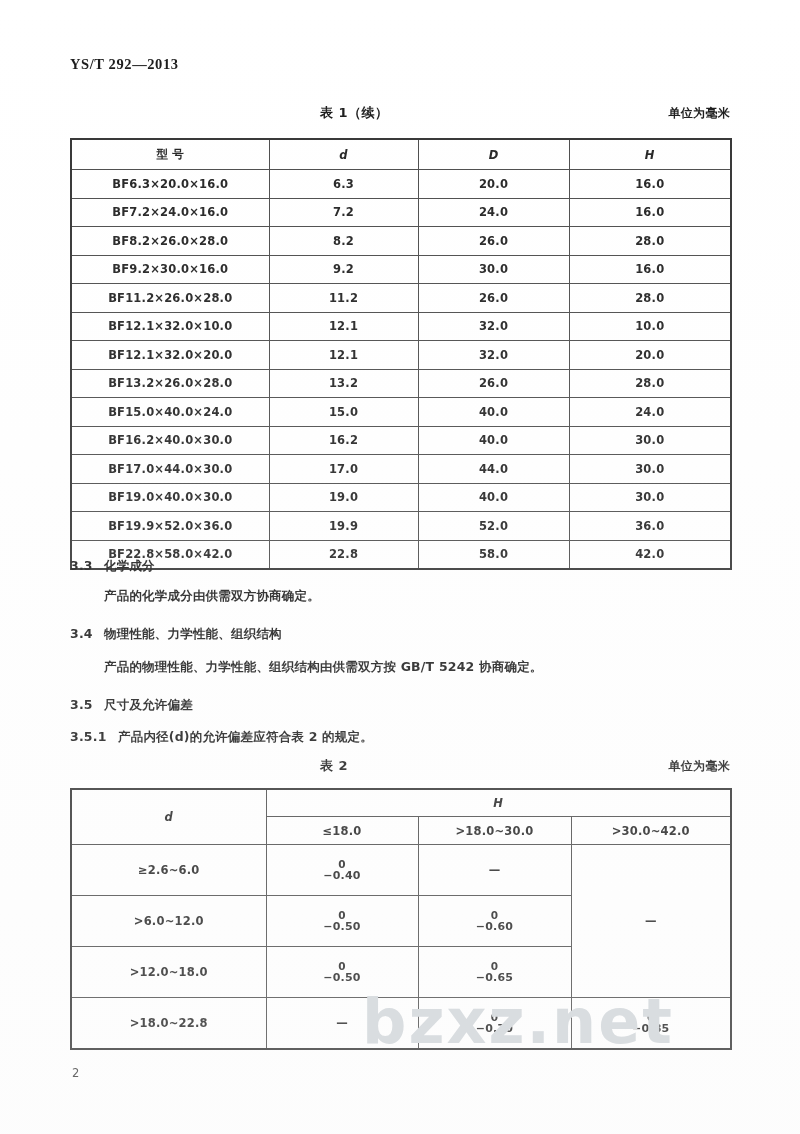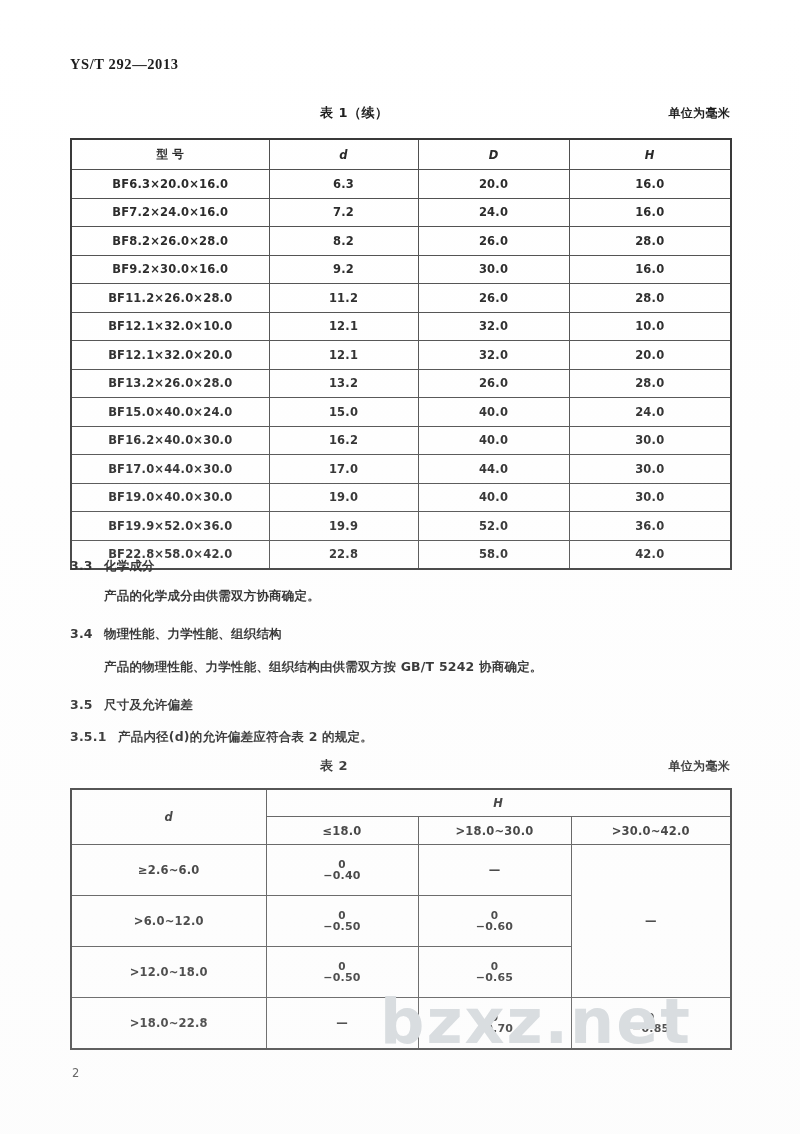--- a/index.html
+++ b/index.html
@@ -162,21 +162,21 @@
     left: 72px;
     top: 1066px;
     font-family: "DejaVu Sans", sans-serif;
     font-size: 11.5px;
     color: #3a3a3a;
   }
 
   
   .watermark {
     position: absolute;
-    left: 380px;
+    left: 362px;
     top: 985px;
     font-family: "DejaVu Sans", sans-serif;
     font-weight: bold;
     font-size: 62px;
     color: #d9dde0;
     letter-spacing: 2px;
     user-select: none;
     z-index: 5;
   }
   

